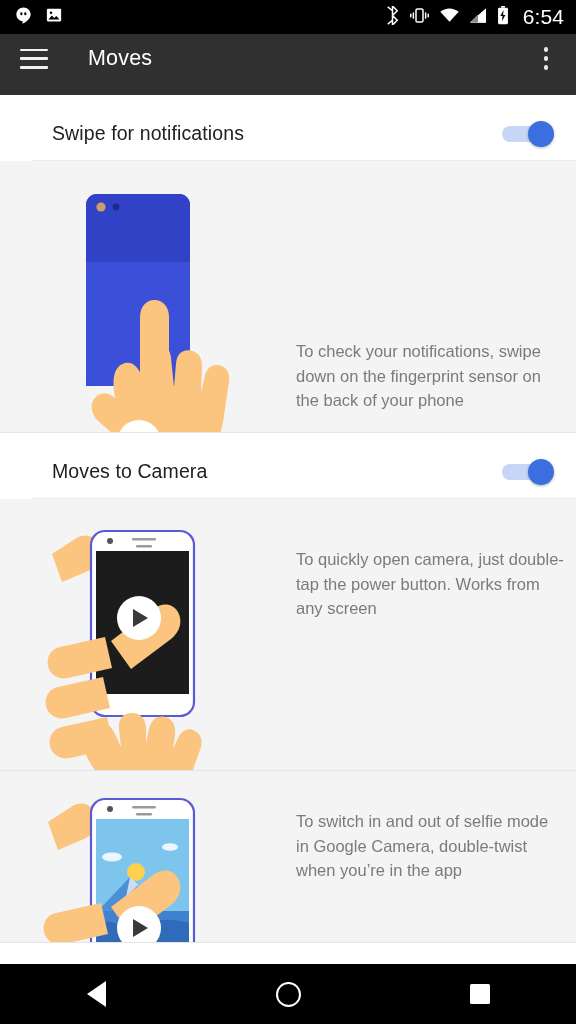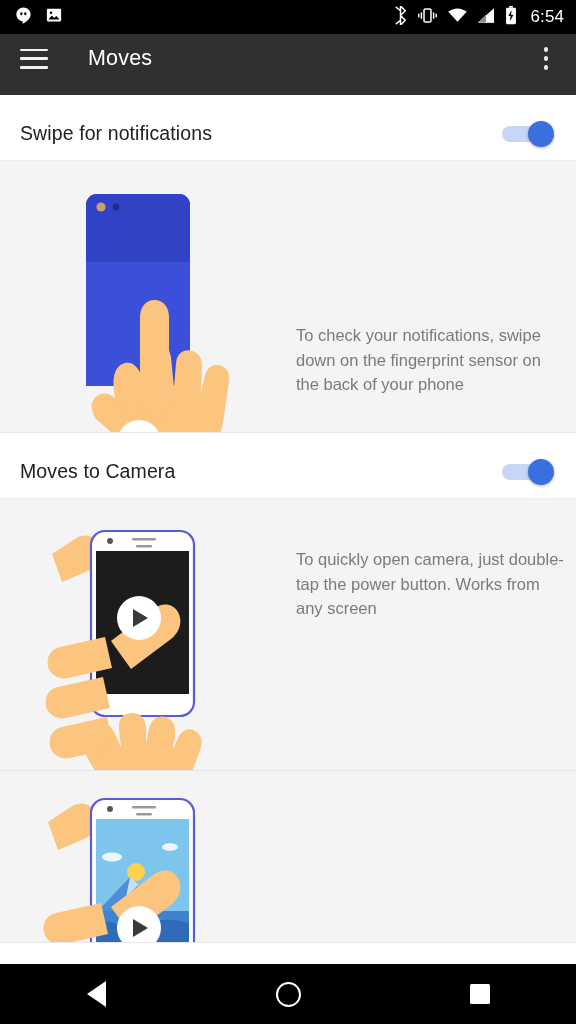--- a/index.html
+++ b/index.html
@@ -12,21 +12,21 @@
   .screen { position:relative; width:576px; height:1024px; background:#ffffff; }
 
   
   .statusbar {
     height:34px; background:#000000;
     display:flex; align-items:center;
     padding:0 12px 0 14px;
   }
   .sb-left { display:flex; align-items:center; gap:12px; }
   .sb-right { margin-left:auto; display:flex; align-items:center; gap:10px; }
-  .sb-time { color:#ffffff; font-size:17px; letter-spacing:.1px; margin-left:4px; }
+  .sb-time { color:#ffffff; font-size:21px; letter-spacing:.1px; margin-left:4px; }
   .sb-ico { display:block; }
 
   
   .appbar {
     height:61px; background:#303030;
     display:flex; align-items:center;
     padding:0 18px 12px 20px;
     position:relative;
   }
   .hamburger { width:28px; height:20px; display:flex; flex-direction:column; justify-content:space-between; cursor:pointer; }
@@ -35,20 +35,21 @@
   .overflow { margin-left:auto; width:24px; height:26px; display:flex; flex-direction:column; align-items:center; justify-content:center; gap:4.5px; cursor:pointer; }
   .overflow i { display:block; width:4.5px; height:4.5px; border-radius:50%; background:#eaeaea; }
 
   
   .setting-row {
     background:#ffffff;
     height:66px;
     display:flex; align-items:center;
     padding:12px 22px 0 20px;
     border-bottom:1px solid #ececec;
+    margin-left:32px;
   }
   .setting-label { font-size:19.5px; color:#212121; letter-spacing:.1px; }
   .switch { margin-left:auto; position:relative; width:52px; height:30px; cursor:pointer; }
   .switch .track {
     position:absolute; left:0; top:7px;
     width:38px; height:16px; border-radius:8px;
     background:#c7d6f7;
   }
   .switch .thumb {
     position:absolute; right:0; top:2px;
@@ -66,21 +67,21 @@
   }
   .panel .desc {
     position:absolute;
     left:296px; width:268px;
     font-size:16.5px; line-height:24.5px;
     color:#7b7b7b;
   }
   .art { position:absolute; left:0; top:0; }
 
   .panel-1 { height:272px; }
-  .panel-1 .desc { top:162px; }
+  .panel-1 .desc { top:178px; }
   .panel-2 { height:272px;padding-left:44px; }
   .panel-2 .desc { top:48px; }
   .panel-3 { height:172px; }
   .panel-3 .desc { top:38px; }
 
   
   .navbar {
     position:absolute; left:0; bottom:0;
     width:576px; height:60px; background:#000000;
     display:flex; align-items:center;
@@ -254,20 +255,21 @@
       <g fill="#fbc47f">
         <path d="M118 290c-14-12-28-30-34-46-5-14 0-25 10-28 9-3 17 3 21 12l6 13-2-18c-1-10 4-16 13-16 9 0 14 6 14 16v14l3-14c2-9 8-14 16-12 8 2 11 9 10 18l-2 14 5-11c4-8 11-11 17-7 7 4 8 11 5 19l-8 22c-5 14-13 24-24 34z"></path>
         <path d="M153 104c9-7 20-6 25 3 5 9 2 20-7 27l-40 30-20-28z"></path>
         <path d="M56 142c-9 2-14 10-12 19 2 9 11 14 20 12l44-10-7-31z"></path>
         <path d="M54 182c-9 2-14 10-12 19 2 9 11 14 20 12l44-10-7-31z"></path>
       </g>
 
       <circle cx="139" cy="157" r="22" fill="#ffffff"></circle>
       <path d="M133 148l15 9-15 9z" fill="#3a3a3a"></path>
     </svg>
+    <div class="desc">To switch in and out of selfie mode in Google Camera, double-twist when you’re in the app</div>
   </div>
 
   <div class="navbar">
     <div class="nav-btn">
       <div class="nav-back"></div>
     </div>
     <div class="nav-btn">
       <div class="nav-home"></div>
     </div>
     <div class="nav-btn">

